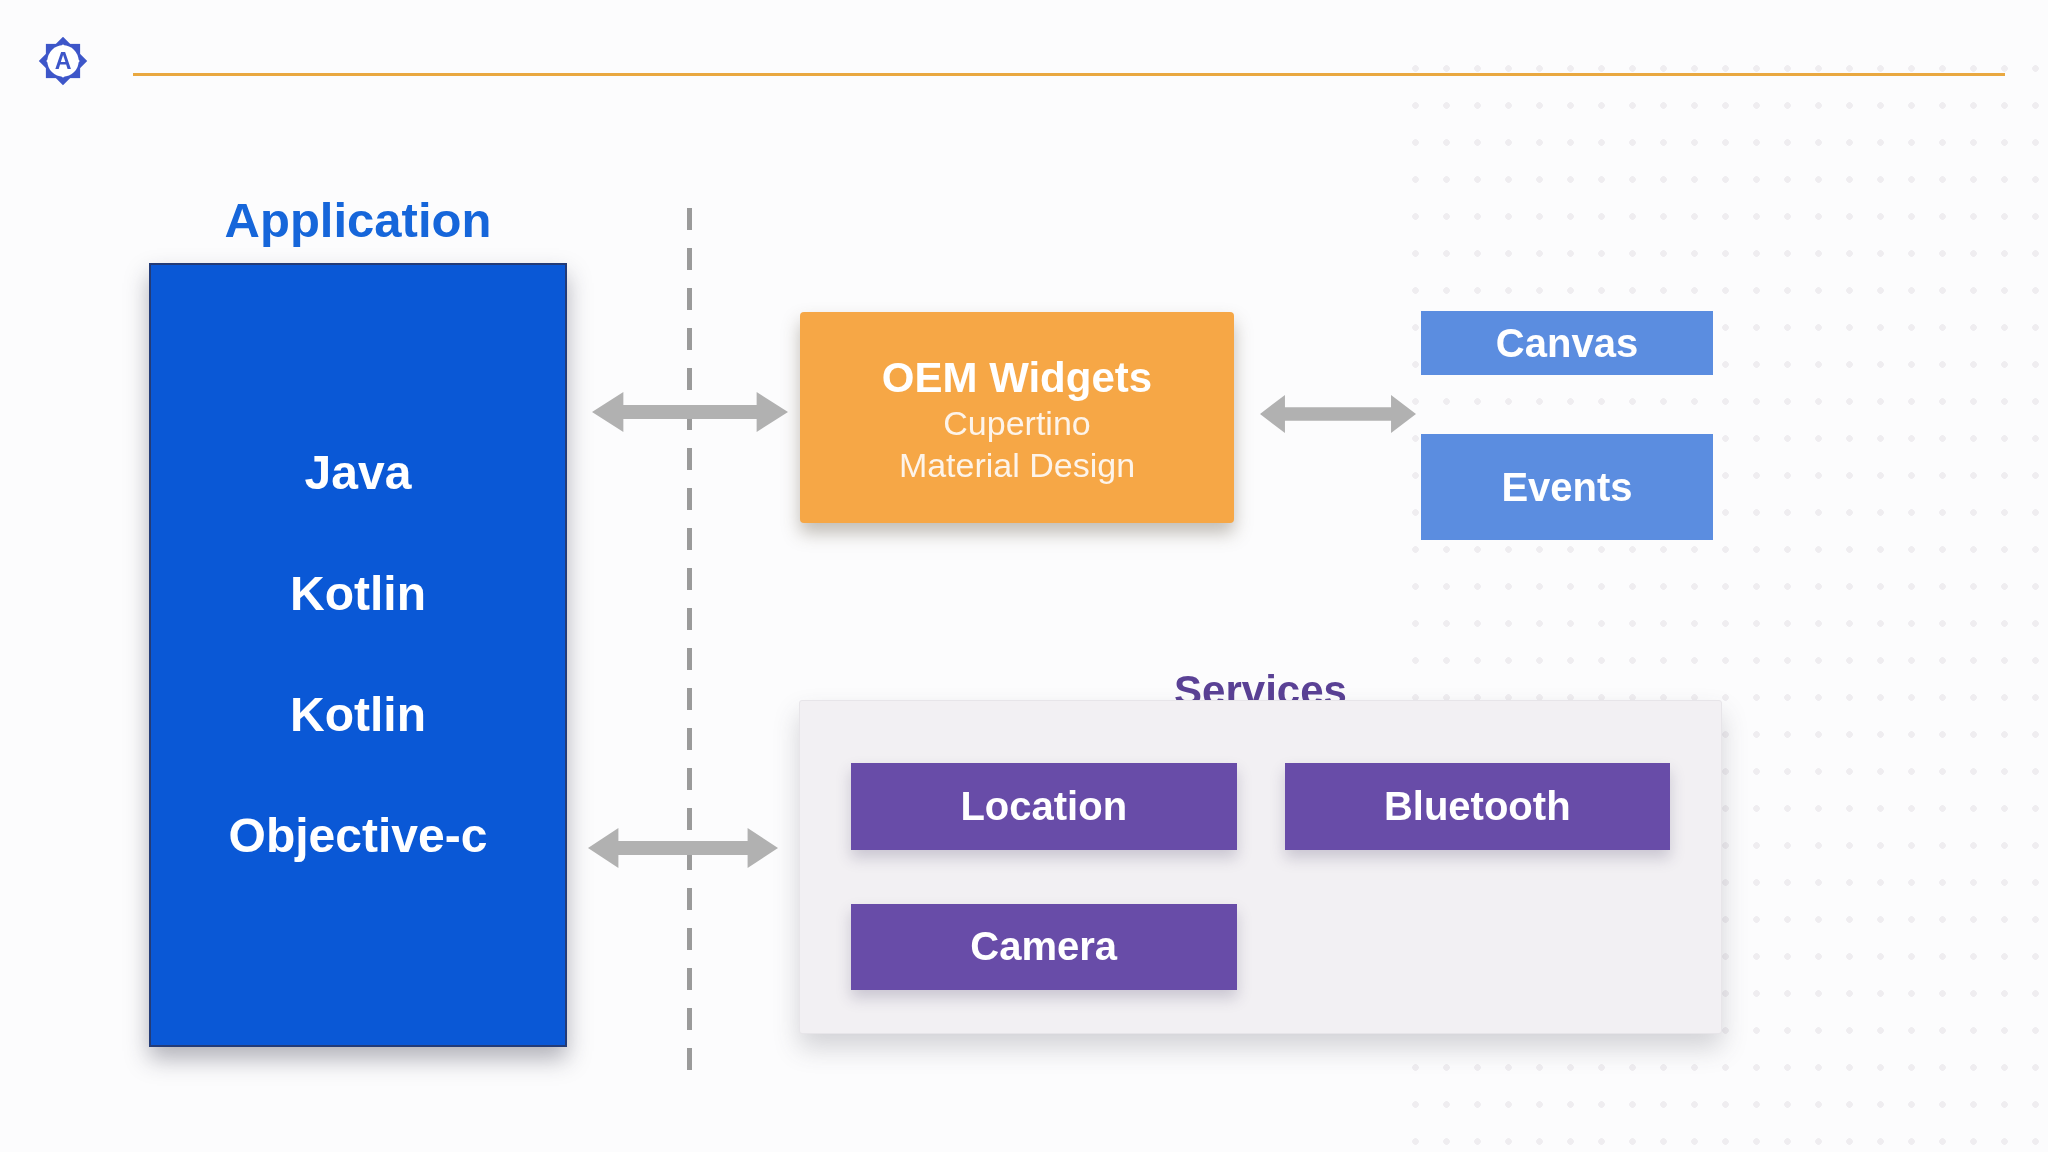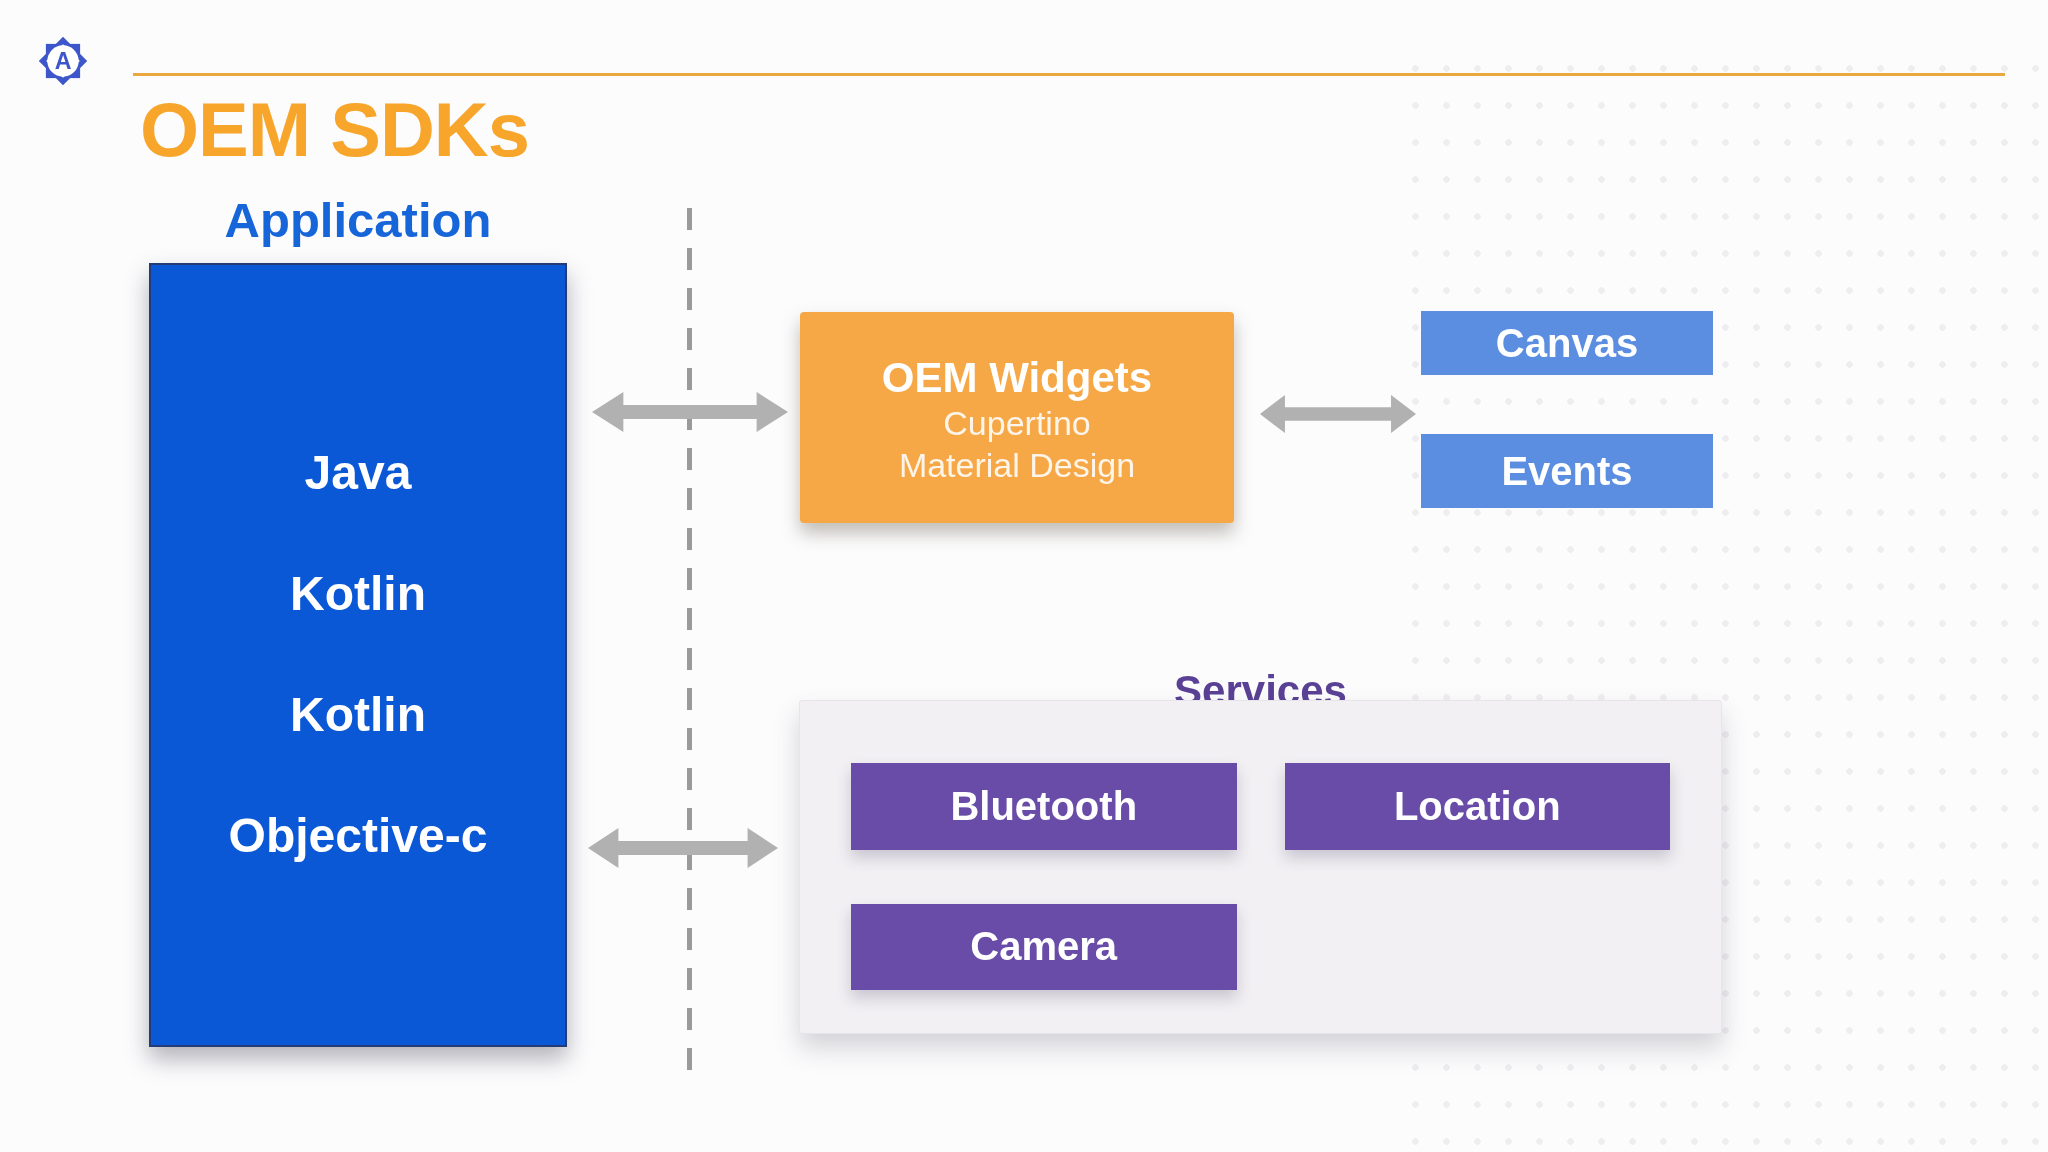--- a/index.html
+++ b/index.html
@@ -76,21 +76,21 @@
   .widgets-title{color:#fff;font-size:42px;font-weight:bold;line-height:1.2;}
   .widgets-sub{color:#FDF4EA;font-size:34px;font-weight:400;line-height:1.22;}
 
   .io-box{
     position:absolute;left:1421px;width:292px;
     background:var(--light_blue,#5B8DE0);
     display:flex;align-items:center;justify-content:center;
     color:#fff;font-size:40px;font-weight:bold;
   }
   .io-canvas{top:311px;height:64px;}
-  .io-events{top:434px;height:74px;}
+  .io-events{top:434px;height:106px;}
 
   .services-label{
     position:absolute;left:799px;top:642px;width:923px;
     text-align:center;font-size:42px;font-weight:bold;
     color:var(--purple_text,#5A4195);
     margin-top:25px;
   }
 
   .services-panel{
     position:absolute;left:799px;top:700px;width:923px;height:334px;
@@ -121,21 +121,20 @@
 
   <svg class="logo" viewBox="0 0 100 100" aria-hidden="true">
     <rect class="logo-square" x="25" y="25" width="50" height="50"></rect>
     <rect class="logo-square" x="25" y="25" width="50" height="50" transform="rotate(45 50 50)"></rect>
     <circle class="logo-core" cx="50" cy="50" r="27"></circle>
     <text class="logo-letter" x="50" y="64" text-anchor="middle">A</text>
   </svg>
 
   <div class="topline"></div>
 
-  <h1 class="page-title">OEM SDKs</h1>
 
   <div class="app-label">Application</div>
 
   <div class="app-box">
     <div class="app-lang">Java</div>
     <div class="app-lang">Kotlin</div>
     <div class="app-lang">Kotlin</div>
     <div class="app-lang">Objective-c</div>
   </div>
 
@@ -158,18 +157,18 @@
     <div class="widgets-sub">Cupertino</div>
     <div class="widgets-sub">Material Design</div>
   </div>
 
   <div class="io-box io-canvas">Canvas</div>
   <div class="io-box io-events">Events</div>
 
   <div class="services-label">Services</div>
 
   <div class="services-panel">
+    <div class="service-box">Location</div>
     <div class="service-box">Bluetooth</div>
-    <div class="service-box">Location</div>
     <div class="service-box">Camera</div>
   </div>
 
 </div>
 
 </body></html>

